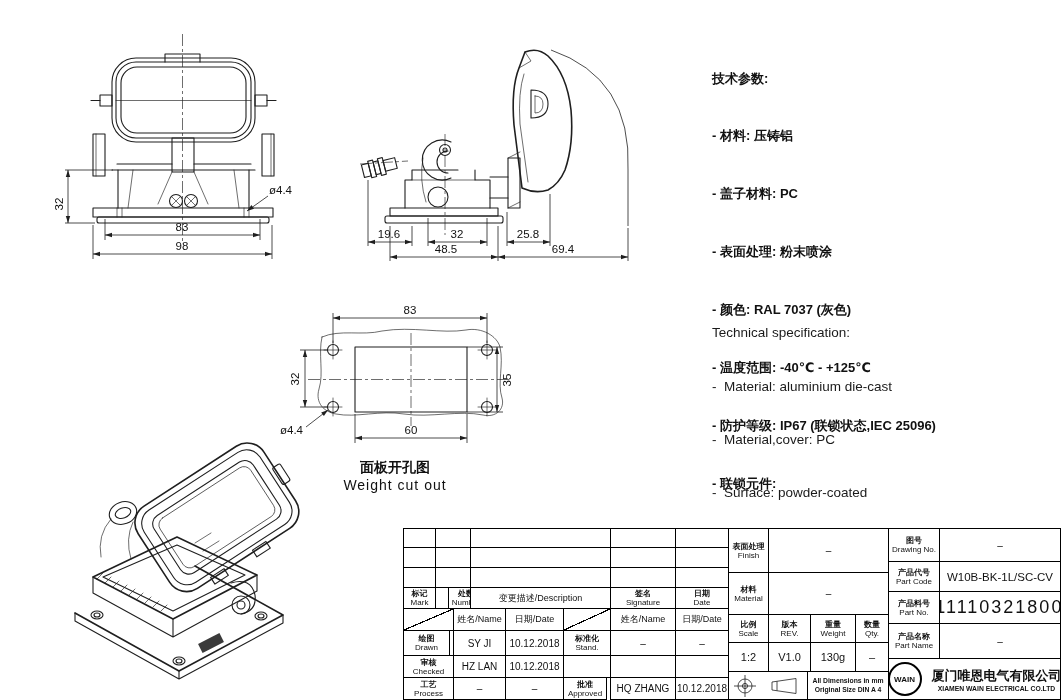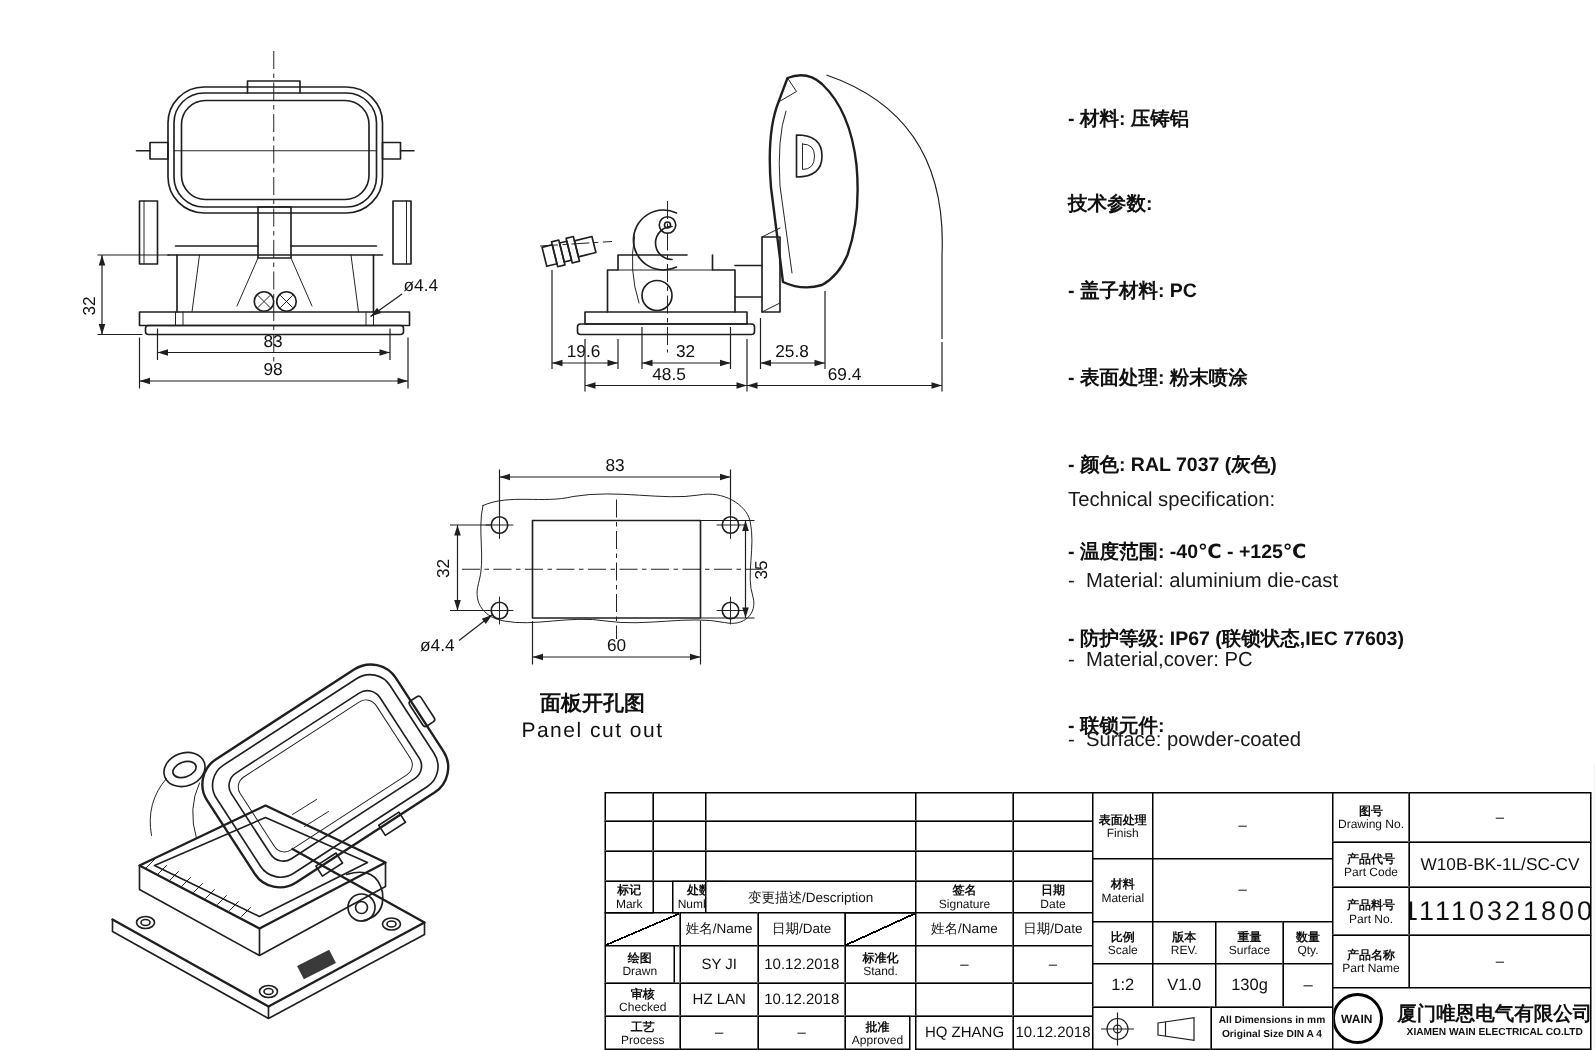--- a/index.html
+++ b/index.html
@@ -185,21 +185,21 @@
         <path class="dim" d="M85,119 L85,148 M197,119 L197,148 M85,143 L197,143"></path>
         <polygon class="arr" points="85,143 92,140.8 92,145.2"></polygon>
         <polygon class="arr" points="197,143 190,140.8 190,145.2"></polygon>
         <text class="dimtxt" x="141" y="139" text-anchor="middle">60</text>
         <path class="dim" d="M36,132 L58,115"></path>
         <polygon class="arr" points="58,115 53.9,121 51.2,117.5"></polygon>
         <text class="dimtxt" x="10" y="139">ø4.4</text>
       </g>
     </svg>
     <div class="cap-cn">面板开孔图</div>
-    <div class="cap-en">Panel cut out</div>
+    <div class="cap-en">Weight cut out</div>
   </div>
 
   <svg class="abs" style="left:45px;top:415px" width="255" height="285" viewBox="0 0 255 285">
     <g class="ln" transform="rotate(-33 168 100)">
       <rect class="thk" x="95" y="55" width="150" height="98" rx="20"></rect>
       <rect x="101" y="61" width="138" height="86" rx="16"></rect>
       <rect x="111" y="70" width="118" height="68" rx="10"></rect>
       <rect class="thin" x="116" y="75" width="108" height="58" rx="8"></rect>
       <rect x="243" y="93" width="9" height="20" rx="2"></rect>
       <rect x="132" y="151" width="16" height="8"></rect>
@@ -227,27 +227,27 @@
         <circle cx="196" cy="190" r="9"></circle>
           <circle cx="196" cy="190" r="4"></circle>
         <path d="M186,168 Q206,162 210,180 Q212,196 196,199"></path>
       </g>
       <rect x="154" y="223" width="24" height="10" fill="#3a3a3a" stroke="none" transform="rotate(-27 166 228)"></rect>
       <path class="thin" d="M150,128 L166,118 M158,136 L174,126"></path>
     </g>
   </svg>
 
   <div class="abs spec-cn">
+    <div>技术参数:</div>
     <div>- 材料: 压铸铝</div>
-    <div>技术参数:</div>
     <div>- 盖子材料: PC</div>
     <div>- 表面处理: 粉末喷涂</div>
     <div>- 颜色: RAL 7037 (灰色)</div>
     <div>- 温度范围: -40℃ - +125℃</div>
-    <div>- 防护等级: IP67 (联锁状态,IEC 77603)</div>
+    <div>- 防护等级: IP67 (联锁状态,IEC 25096)</div>
     <div>- 联锁元件:</div>
     <div>    · 锁扣方式:金属单扣</div>
     <div>    · 材料:不锈钢+软胶</div>
     <div>- 密封元件: NBR</div>
     
   </div>
 
   <div class="abs spec-en">
     <div class="t">Technical specification:</div>
     <div>-  Material: aluminium die-cast</div>
@@ -391,21 +391,21 @@
     <div class="tc" style="left:325px;top:86px;width:41px;height:29px">
       <div class="cn">比例</div>
       <div class="en">Scale</div>
     </div>
     <div class="tc" style="left:365px;top:86px;width:43px;height:29px">
       <div class="cn">版本</div>
       <div class="en">REV.</div>
     </div>
     <div class="tc" style="left:407px;top:86px;width:46px;height:29px">
       <div class="cn">重量</div>
-      <div class="en">Surface</div>
+      <div class="en">Weight</div>
     </div>
     <div class="tc" style="left:452px;top:86px;width:34px;height:29px">
       <div class="cn">数量</div>
       <div class="en">Qty.</div>
     </div>
     <div class="tc" style="left:325px;top:114px;width:41px;height:30px">
       <div class="val-lg">1:2</div>
     </div>
     <div class="tc" style="left:365px;top:114px;width:43px;height:30px">
       <div class="val-lg">V1.0</div>

